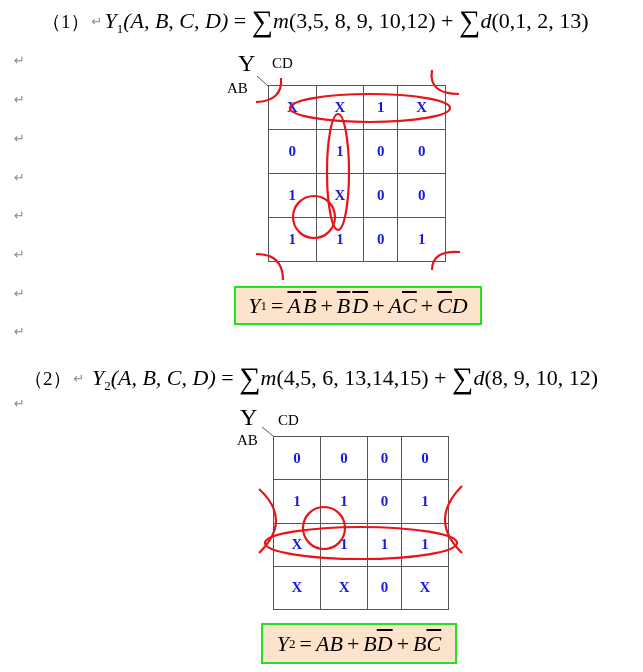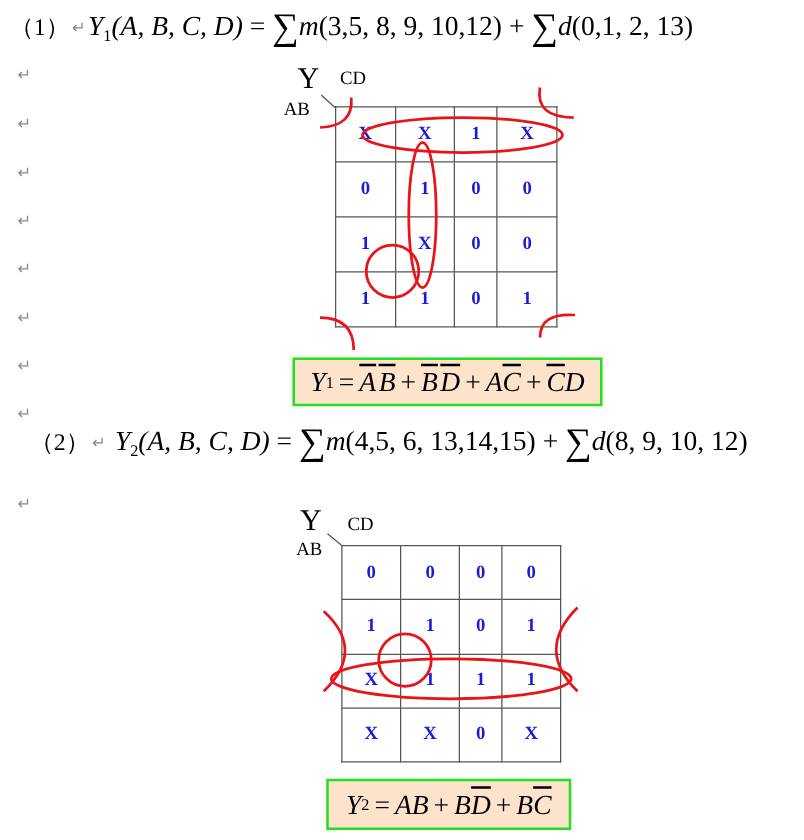--- a/index.html
+++ b/index.html
@@ -20,21 +20,21 @@
   .result-box { position:absolute; background:#fde3cc; border:2.5px solid #22e022; box-sizing:border-box;
                 font-size:22px; font-style:italic; white-space:nowrap; display:flex; align-items:center; justify-content:center; }
   .result-box .sub { font-size:13px; vertical-align:-5px; font-style:normal; }
   .ol { text-decoration:overline; }
   .result-box .op { font-style:normal; margin:0 4px; }
   svg.overlay { position:absolute; left:0; top:0; pointer-events:none; }
 </style>
 </head>
 <body>
 
-<div class="eq-line" style="left:8px; top:8px;">
+<div class="eq-line" style="left:42px; top:8px;">
   <span class="num">（1）</span><span class="pm">↵</span><i>Y</i><span class="sub">1</span><i>(A, B, C, D)</i>
   <span>=</span>
   <span class="sigma">∑</span><i>m</i><span>(3,5, 8, 9, 10,12)</span>
   <span>+</span>
   <span class="sigma">∑</span><i>d</i><span>(0,1, 2, 13)</span>
 </div>
 
 <div class="para-mark" style="left:14px; top:54px;">↵</div>
 <div class="para-mark" style="left:14px; top:93px;">↵</div>
 <div class="para-mark" style="left:14px; top:132px;">↵</div>
@@ -83,21 +83,21 @@
   <span class="op">=</span>
   <span><span class="ol">A</span><span class="ol" style="margin-left:2px">B</span></span>
   <span class="op">+</span>
   <span><span class="ol">B</span><span class="ol" style="margin-left:2px">D</span></span>
   <span class="op">+</span>
   <span><span>A</span><span class="ol">C</span></span>
   <span class="op">+</span>
   <span><span class="ol">C</span><span>D</span></span>
 </div>
 
-<div class="eq-line" style="left:24px; top:340px;">
+<div class="eq-line" style="left:24px; top:365px;">
   <span class="num">（2）</span><span class="pm">↵</span>
   <i>Y</i><span class="sub">2</span><i>(A, B, C, D)</i>
   <span>=</span>
   <span class="sigma">∑</span><i>m</i><span>(4,5, 6, 13,14,15)</span>
   <span>+</span>
   <span class="sigma">∑</span><i>d</i><span>(8, 9, 10, 12)</span>
 </div>
 
 <div class="kmap-Y" style="left:240px; top:404px;">Y</div>
 <div class="kmap-label" style="left:278px; top:412px;">CD</div>

